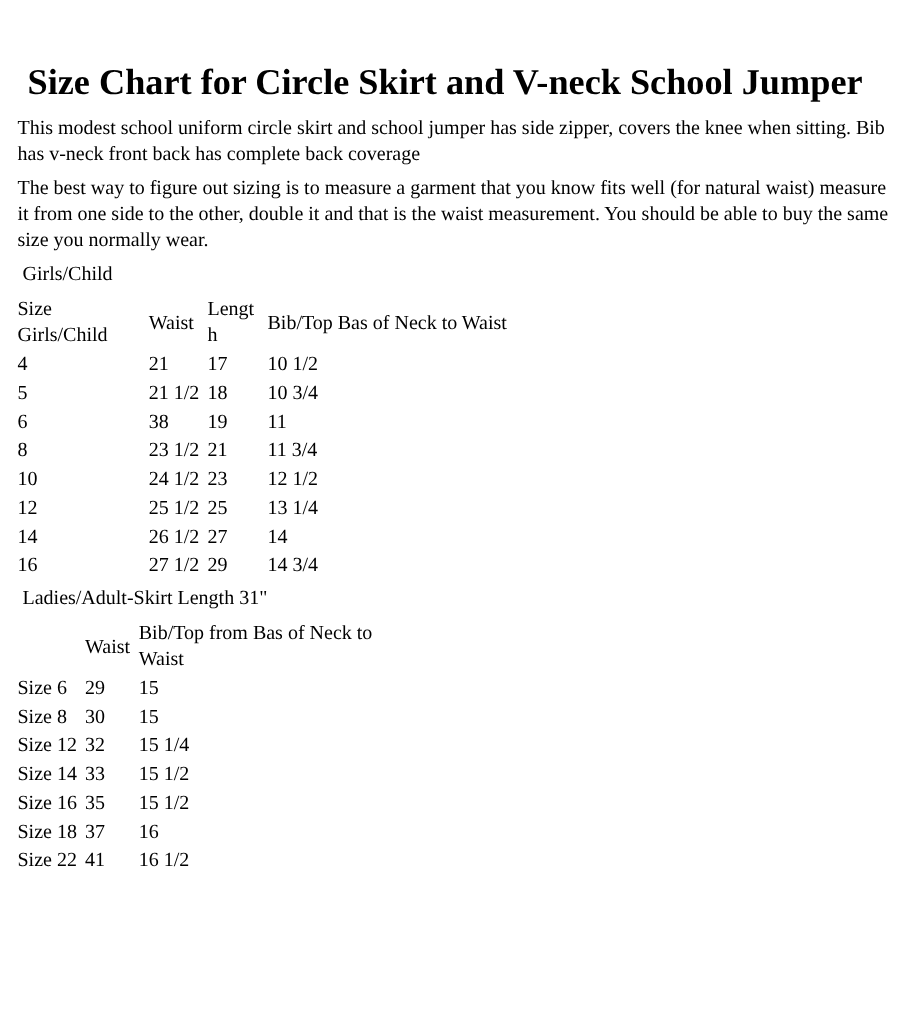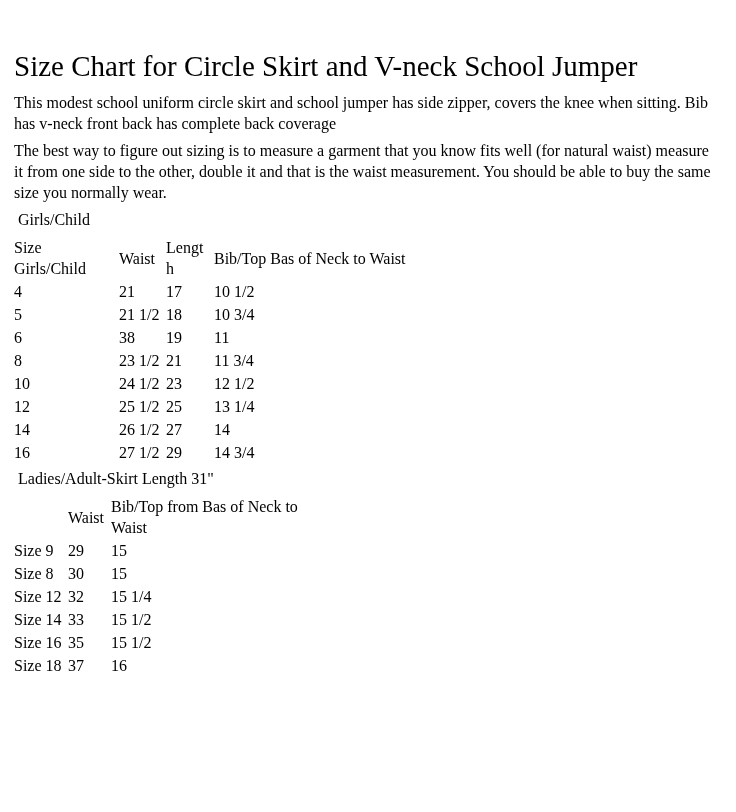--- a/index.html
+++ b/index.html
@@ -14,22 +14,22 @@
     box-sizing: border-box;
     padding: 46px 16px 0 14px;
     font-family: "Liberation Serif", serif;
     font-size: 16px;
     line-height: 21px;
     overflow: hidden;
   }
   h1.page-title {
     font-size: 29px;
     line-height: 40px;
-    font-weight: normal;
-    margin: 0 0 6px 0;
+    font-weight: bold;
+    margin: 0 0 6px 8px;
     letter-spacing: 0;
   }
   p.body-para {
     margin: 0 0 6px 0;
   }
   p.section-label {
     margin: 4px 0 6px 4px;
   }
   table.size-table {
     border-collapse: collapse;
@@ -144,21 +144,21 @@
   </colgroup>
   <thead>
     <tr>
       <th></th>
       <th>Waist</th>
       <th>Bib/Top from Bas of Neck to Waist</th>
     </tr>
   </thead>
   <tbody>
       <tr>
-        <td>Size 9</td>
+        <td>Size 6</td>
         <td>29</td>
         <td>15</td>
       </tr>
       <tr>
         <td>Size 8</td>
         <td>30</td>
         <td>15</td>
       </tr>
       <tr>
         <td>Size 12</td>
@@ -173,14 +173,19 @@
       <tr>
         <td>Size 16</td>
         <td>35</td>
         <td>15 1/2</td>
       </tr>
       <tr>
         <td>Size 18</td>
         <td>37</td>
         <td>16</td>
       </tr>
+      <tr>
+        <td>Size 22</td>
+        <td>41</td>
+        <td>16 1/2</td>
+      </tr>
     </tbody>
 </table>
 
 </body></html>

